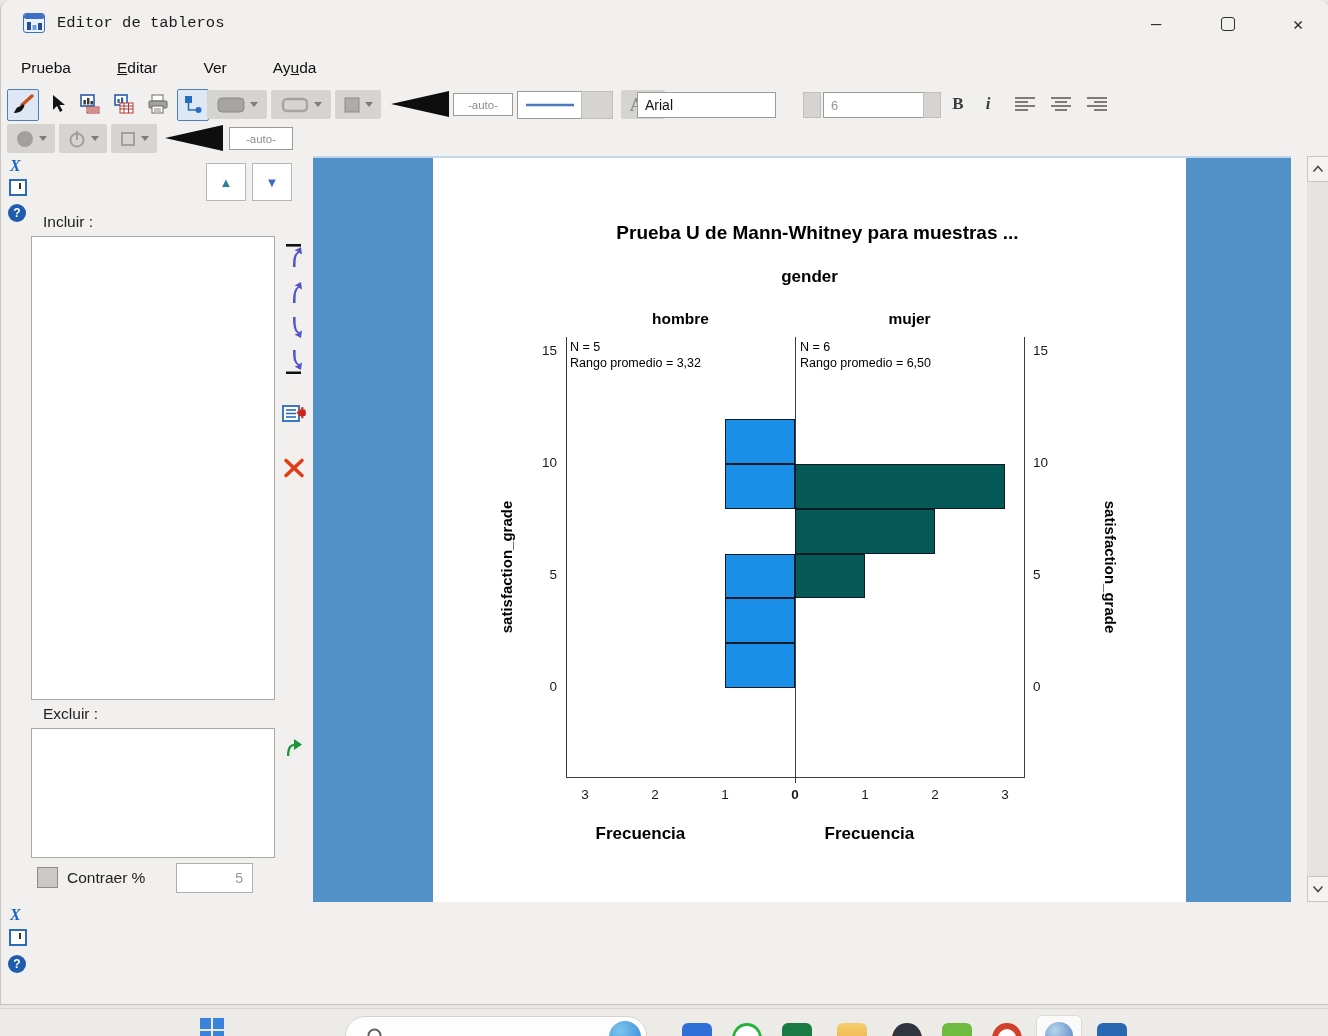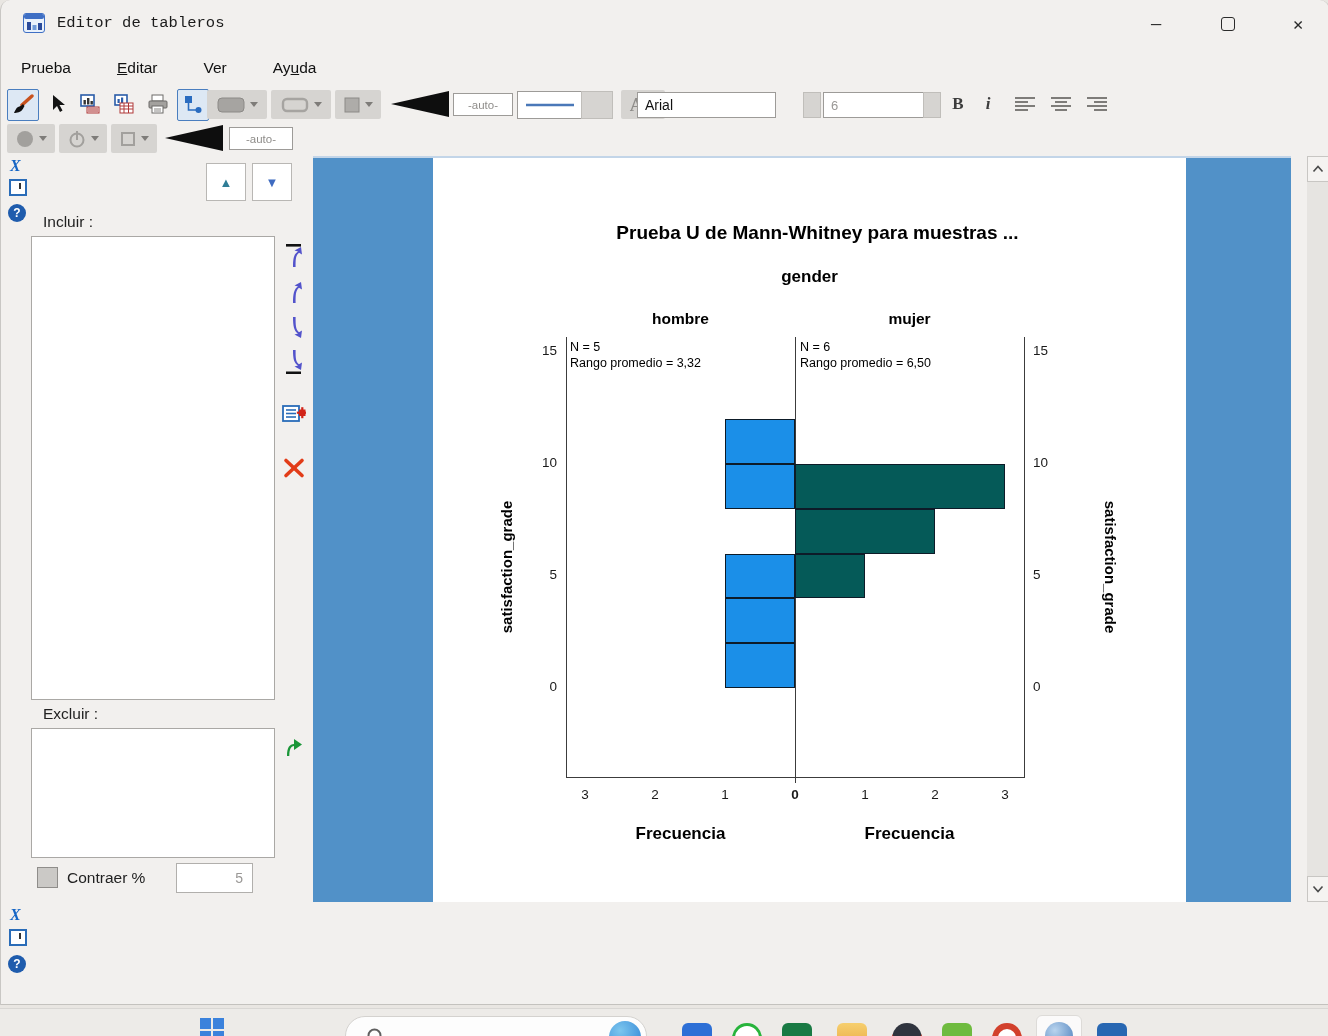--- a/index.html
+++ b/index.html
@@ -58,21 +58,21 @@
   .c-sub{position:absolute;left:0;top:109px;width:100%;text-align:center;font-weight:bold;font-size:17px;color:#000;}
   .c-ylab{position:absolute;width:240px;height:20px;text-align:center;font-weight:bold;font-size:15px;color:#000;}
   .c-ylab.left{left:-45px;top:399px;transform:rotate(-90deg);}
   .c-ylab.right{left:556px;top:399px;transform:rotate(90deg);}
   .axline{position:absolute;background:#3c3c3c;}
   .bar{position:absolute;box-sizing:border-box;}
   .ytick{position:absolute;width:32px;font-size:13.5px;color:#1a1a1a;}
   .xtick{position:absolute;width:26px;text-align:center;font-size:13.5px;color:#1a1a1a;}
   .annot{position:absolute;font-size:12.5px;color:#000;line-height:16.5px;white-space:nowrap;}
   .phead{position:absolute;width:150px;text-align:center;font-weight:bold;font-size:15.5px;color:#000;}
-  .freq{position:absolute;width:170px;text-align:center;font-weight:bold;font-size:17px;color:#000;}
+  .freq{position:absolute;width:170px;text-align:left;font-weight:bold;font-size:17px;color:#000;}
   
   .scrollbar{position:absolute;left:1306px;top:156px;width:22px;height:746px;background:#e6e4e1;}
   .sb-btn{position:absolute;left:0;width:22px;height:26px;background:#f5f3f1;border:1px solid #c8c6c3;box-sizing:border-box;display:flex;align-items:center;justify-content:center;}
   
   .taskbar{position:absolute;left:0;top:1008px;width:1328px;height:28px;background:#edebe8;border-top:1px solid #d9d7d4;overflow:hidden;}
   .tb-item{position:absolute;}
   .search-pill{position:absolute;left:345px;top:7px;width:300px;height:40px;background:#fdfdfd;border:1px solid #d4d2cf;border-radius:20px;}
   .tb-app{position:absolute;top:14px;width:30px;height:30px;border-radius:6px;}
   .win-logo{position:absolute;left:200px;top:9px;width:24px;height:24px;display:grid;grid-template-columns:11px 11px;grid-template-rows:11px 11px;gap:2px;}
   .win-logo b{background:#3b82dc;display:block;}

